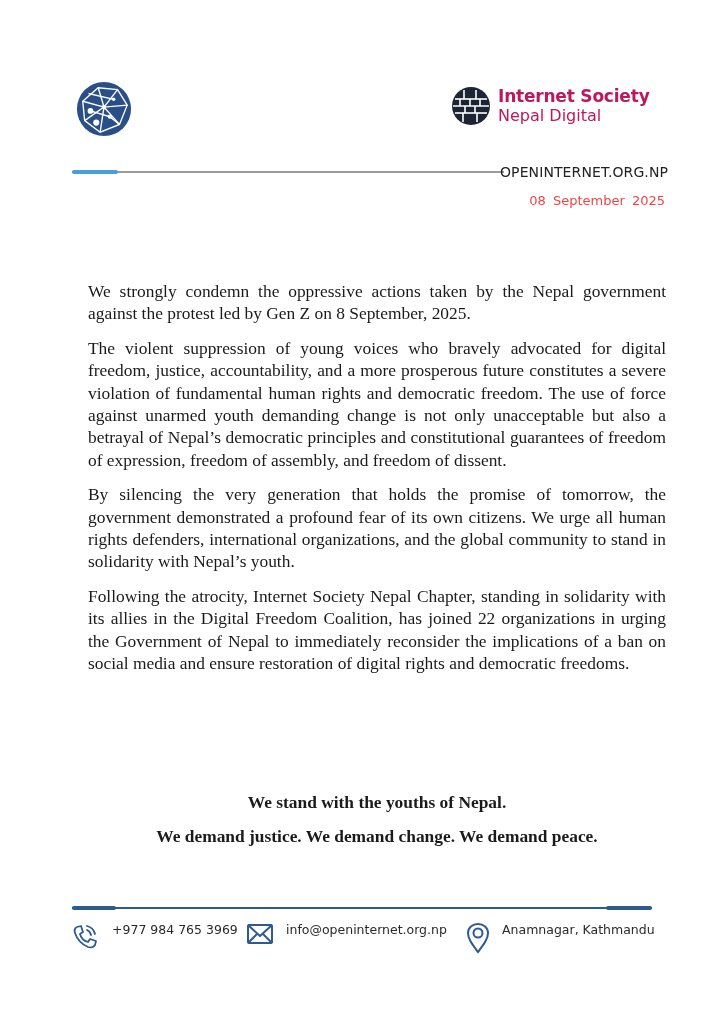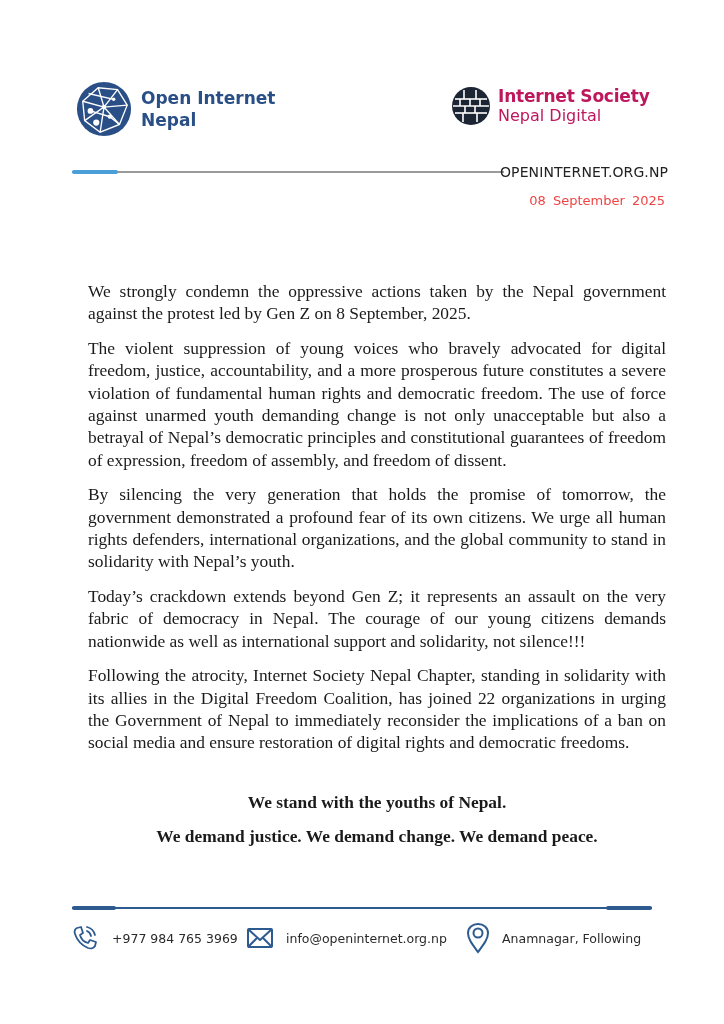--- a/index.html
+++ b/index.html
@@ -25,21 +25,21 @@
   .body p { margin: 0 0 12.5px 0; }
 
   .closing { position: absolute; left: 88px; top: 791px; width: 578px; text-align: center; font-weight: bold; font-size: 17.4px; }
   .closing p { margin: 0 0 12px 0; line-height: 22px; }
 
   .bottom-rule { position: absolute; left: 72px; top: 907px; width: 580px; height: 2px; background: #2d5a8f; }
   .bottom-rule-accent-l { position: absolute; left: 72px; top: 906px; width: 44px; height: 4px; background: #2d5a8f; border-radius: 2px; }
   .bottom-rule-accent-r { position: absolute; left: 606px; top: 906px; width: 46px; height: 4px; background: #2d5a8f; border-radius: 2px; }
 
   .footer { position: absolute; top: 922px; left: 70px; width: 590px; height: 32px; font-family: "DejaVu Sans", sans-serif; font-size: 12.5px; color: #2a2a2a; }
-  .footer .item { position: absolute; top: 0; display: flex; align-items: center; height: 32px; }
+  .footer .item { position: absolute; top: 0; display: flex; align-items: flex-start; height: 32px; }
   .footer .item svg { display: block; }
   .footer .item span { margin-left: 12px; }
   .f-phone { left: 0; }
   .f-mail { left: 176px; }
   .f-loc { left: 396px; }
 </style>
 </head>
 <body>
 
 <div class="logo-oin">
@@ -55,24 +55,20 @@
       <path d="M14 14 L40 20"></path>
     </g>
     <g fill="#ffffff">
       <circle cx="30" cy="28" r="2.4"></circle>
       <circle cx="16" cy="32" r="3"></circle>
       <circle cx="36" cy="38" r="2.2"></circle>
       <circle cx="22" cy="44" r="3.2"></circle>
       <circle cx="40" cy="20" r="1.8"></circle>
     </g>
   </svg>
-  <div class="txt">
-    <div>Open Internet</div>
-    <div>Nepal</div>
-  </div>
 </div>
 
 <div class="logo-isoc">
   <svg class="globe" viewBox="0 0 40 40">
     <circle cx="20" cy="20" r="19" fill="#1c2533"></circle>
     <g stroke="#ffffff" stroke-width="1.6" fill="none">
       <path d="M4 13 H36"></path>
       <path d="M2 20 H38"></path>
       <path d="M4 27 H36"></path>
       <path d="M13 4 V13"></path>
@@ -95,21 +91,20 @@
 <div class="top-rule"></div>
 <div class="top-rule-accent"></div>
 
 <div class="website">OPENINTERNET.ORG.NP</div>
 <div class="date">08 September 2025</div>
 
 <div class="body">
   <p>We strongly condemn the oppressive actions taken by the Nepal government against the protest led by Gen Z on 8 September, 2025.</p>
   <p>The violent suppression of young voices who bravely advocated for digital freedom, justice, accountability, and a more prosperous future constitutes a severe violation of fundamental human rights and democratic freedom. The use of force against unarmed youth demanding change is not only unacceptable but also a betrayal of Nepal’s democratic principles and constitutional guarantees of freedom of expression, freedom of assembly, and freedom of dissent.</p>
   <p>By silencing the very generation that holds the promise of tomorrow, the government demonstrated a profound fear of its own citizens. We urge all human rights defenders, international organizations, and the global community to stand in solidarity with Nepal’s youth.</p>
-  <p>Today’s crackdown extends beyond Gen Z; it represents an assault on the very fabric of democracy in Nepal. The courage of our young citizens demands nationwide as well as international support and solidarity, not silence!!!</p>
   <p>Following the atrocity, Internet Society Nepal Chapter, standing in solidarity with its allies in the Digital Freedom Coalition, has joined 22 organizations in urging the Government of Nepal to immediately reconsider the implications of a ban on social media and ensure restoration of digital rights and democratic freedoms.</p>
 </div>
 
 <div class="closing">
   <p>We stand with the youths of Nepal.</p>
   <p>We demand justice. We demand change. We demand peace.</p>
 </div>
 
 <div class="bottom-rule"></div>
 <div class="bottom-rule-accent-l"></div>
@@ -137,15 +132,15 @@
     </svg>
     <span>info@openinternet.org.np</span>
   </div>
   <div class="item f-loc">
     <svg width="24" height="32" viewBox="0 0 24 32">
       <g fill="none" stroke="#2d5a8f" stroke-width="2">
         <path d="M12 30 C6 22 2 17 2 11 C2 5.5 6.5 2 12 2 C17.5 2 22 5.5 22 11 C22 17 18 22 12 30 Z"></path>
         <circle cx="12" cy="11" r="4.5"></circle>
       </g>
     </svg>
-    <span>Anamnagar, Following</span>
+    <span>Anamnagar, Kathmandu</span>
   </div>
 </div>
 
 </body></html>

